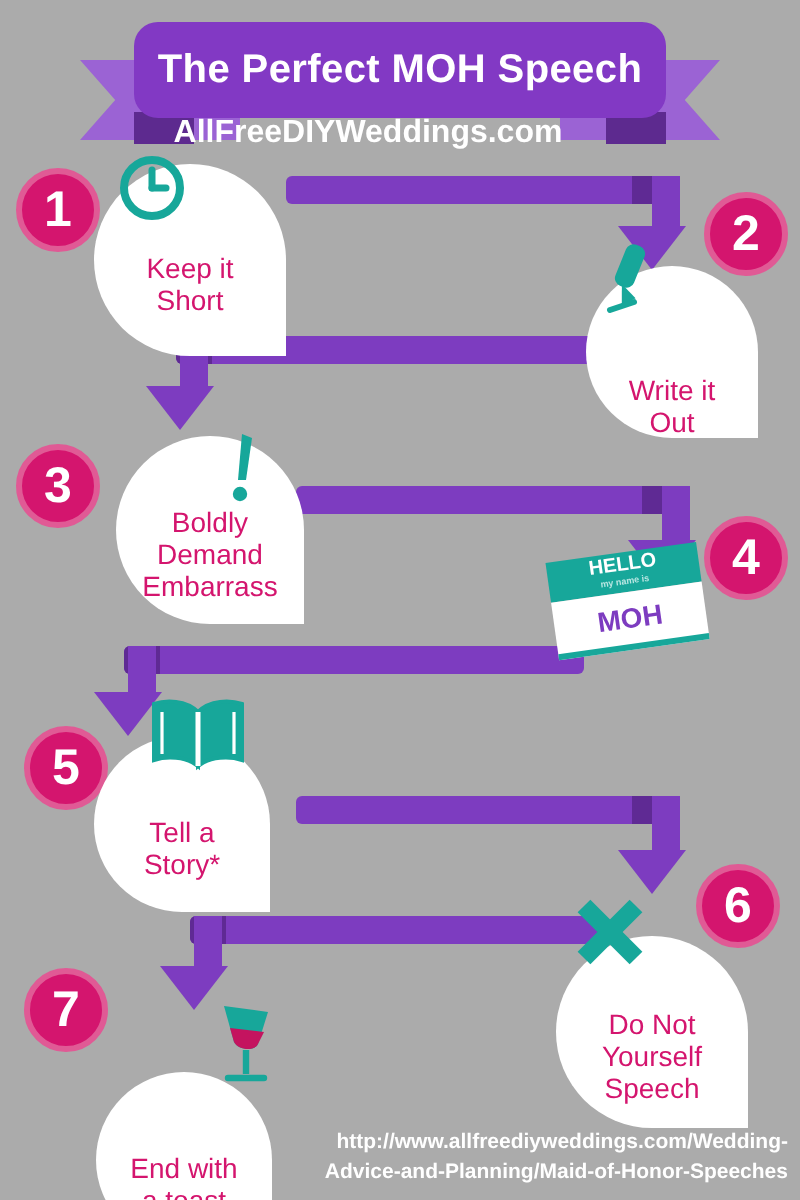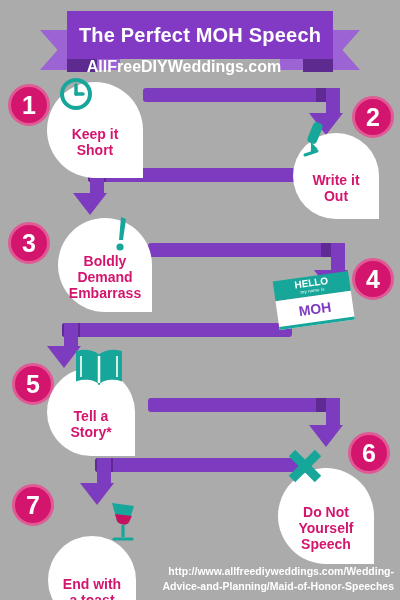--- a/index.html
+++ b/index.html
@@ -13,21 +13,21 @@
 
   
   .banner{position:absolute;left:0;top:8px;width:400px;height:62px;}
   .ribbon-tail{position:absolute;top:22px;width:80px;height:40px;background:#9b63d4;}
   .ribbon-tail.left{left:40px;clip-path:polygon(0 0,100% 0,100% 100%,0 100%,22% 50%);}
   .ribbon-tail.right{right:40px;clip-path:polygon(0 0,100% 0,78% 50%,100% 100%,0 100%);}
   .ribbon-fold{position:absolute;top:48px;width:30px;height:16px;background:#5d2a8f;}
   .ribbon-fold.left{left:67px;}
   .ribbon-fold.right{right:67px;}
   .ribbon-main{position:absolute;left:67px;top:3px;width:266px;height:48px;
-      background:#8239c4;border-radius:0;display:flex;align-items:center;justify-content:center;}
+      background:#8239c4;border-radius:12px;display:flex;align-items:center;justify-content:center;}
   .ribbon-title{color:#ffffff;font-size:20px;font-weight:bold;letter-spacing:.2px;
       white-space:nowrap;}
   .ribbon-sub{position:absolute;left:0;top:50px;width:368px;text-align:center;
       color:#ffffff;font-size:16px;font-weight:bold;}
 
   
   .conn{position:absolute;}
   .conn .bar{position:absolute;background:#7d3cc0;height:14px;border-radius:3px;}
   .conn .bar.shadow{background:#5f2a94;}
   .conn .stem{position:absolute;background:#7d3cc0;width:14px;}
@@ -39,21 +39,21 @@
   .badge{position:absolute;width:42px;height:42px;border-radius:50%;
       background:#d4156e;border:3px solid #e05a95;
       display:flex;align-items:center;justify-content:center;
       box-sizing:border-box;}
   .badge span{color:#ffffff;font-size:25px;font-weight:bold;line-height:1;}
 
   
   .bubble{position:absolute;background:#ffffff;
       border-radius:50% 50% 0 50%;
       display:flex;align-items:center;justify-content:center;text-align:center;}
-  .bubble .txt{color:#d4156e;font-size:14px;font-weight:bold;line-height:1.15;padding:0 6px;margin-top:24px;}
+  .bubble .txt{color:#d4156e;font-size:14px;font-weight:normal;line-height:1.15;padding:0 6px;margin-top:24px;}
 
   
   .icon{position:absolute;}
 
   
   .footer{position:absolute;right:6px;bottom:6px;width:248px;text-align:right;
       color:#ffffff;font-size:10.5px;font-weight:bold;line-height:1.45;}
 </style>
 </head>
 <body>
@@ -123,21 +123,21 @@
   </div>
   <svg class="icon" style="left:58px;top:76px;" width="36" height="36" viewBox="0 0 36 36">
     <circle cx="18" cy="18" r="14" fill="none" stroke="#17a79a" stroke-width="4"></circle>
     <line x1="18" y1="18" x2="18" y2="9" stroke="#17a79a" stroke-width="3.5" stroke-linecap="round"></line>
     <line x1="18" y1="18" x2="25" y2="18" stroke="#17a79a" stroke-width="3.5" stroke-linecap="round"></line>
   </svg>
 
   <div class="badge" style="left:352px;top:96px;">
     <span>2</span>
   </div>
-  <div class="bubble" style="left:293px;top:133px;width:86px;height:86px;">
+  <div class="bubble" style="left:293px;top:133px;width:86px;height:86px;align-items:flex-end;">
     <div class="txt">
       <span>Write it</span><br><span>Out</span>
     </div>
   </div>
   <svg class="icon" style="left:297px;top:120px;" width="34" height="40" viewBox="0 0 34 40">
     <rect x="13" y="2" width="10" height="22" rx="4" fill="#17a79a" transform="rotate(22 18 13)"></rect>
     <polygon points="12,24 21,28 16,34" fill="#17a79a" transform="rotate(22 18 28)"></polygon>
     <line x1="8" y1="35" x2="20" y2="31" stroke="#17a79a" stroke-width="3" stroke-linecap="round"></line>
   </svg>
 

